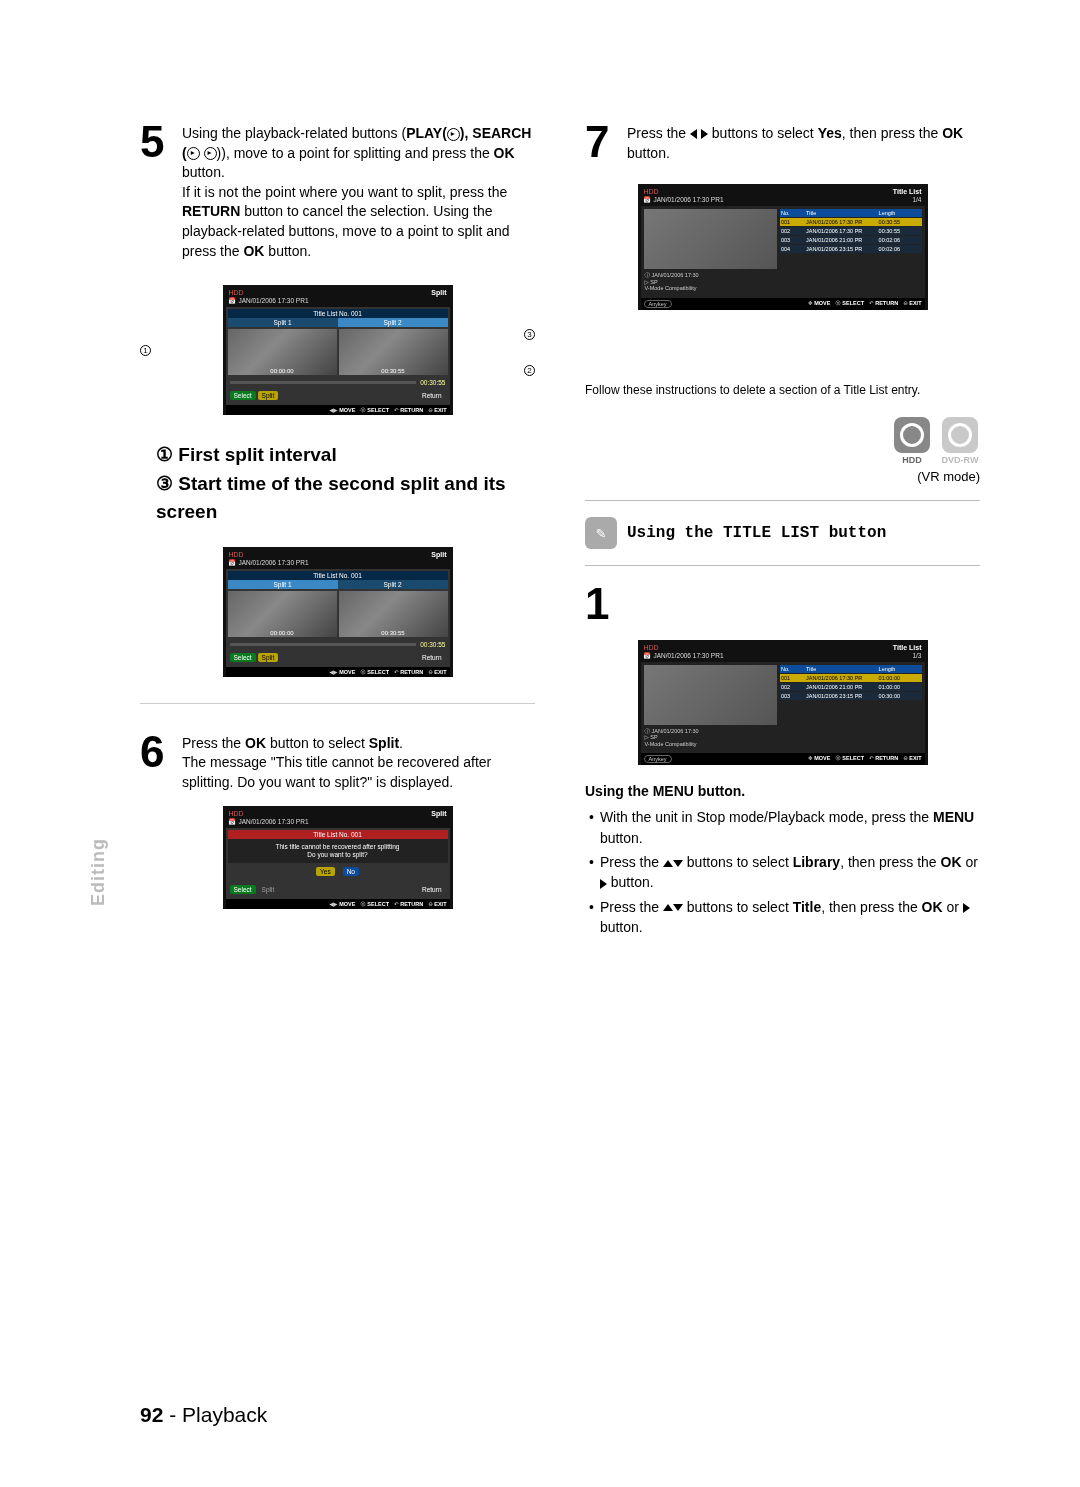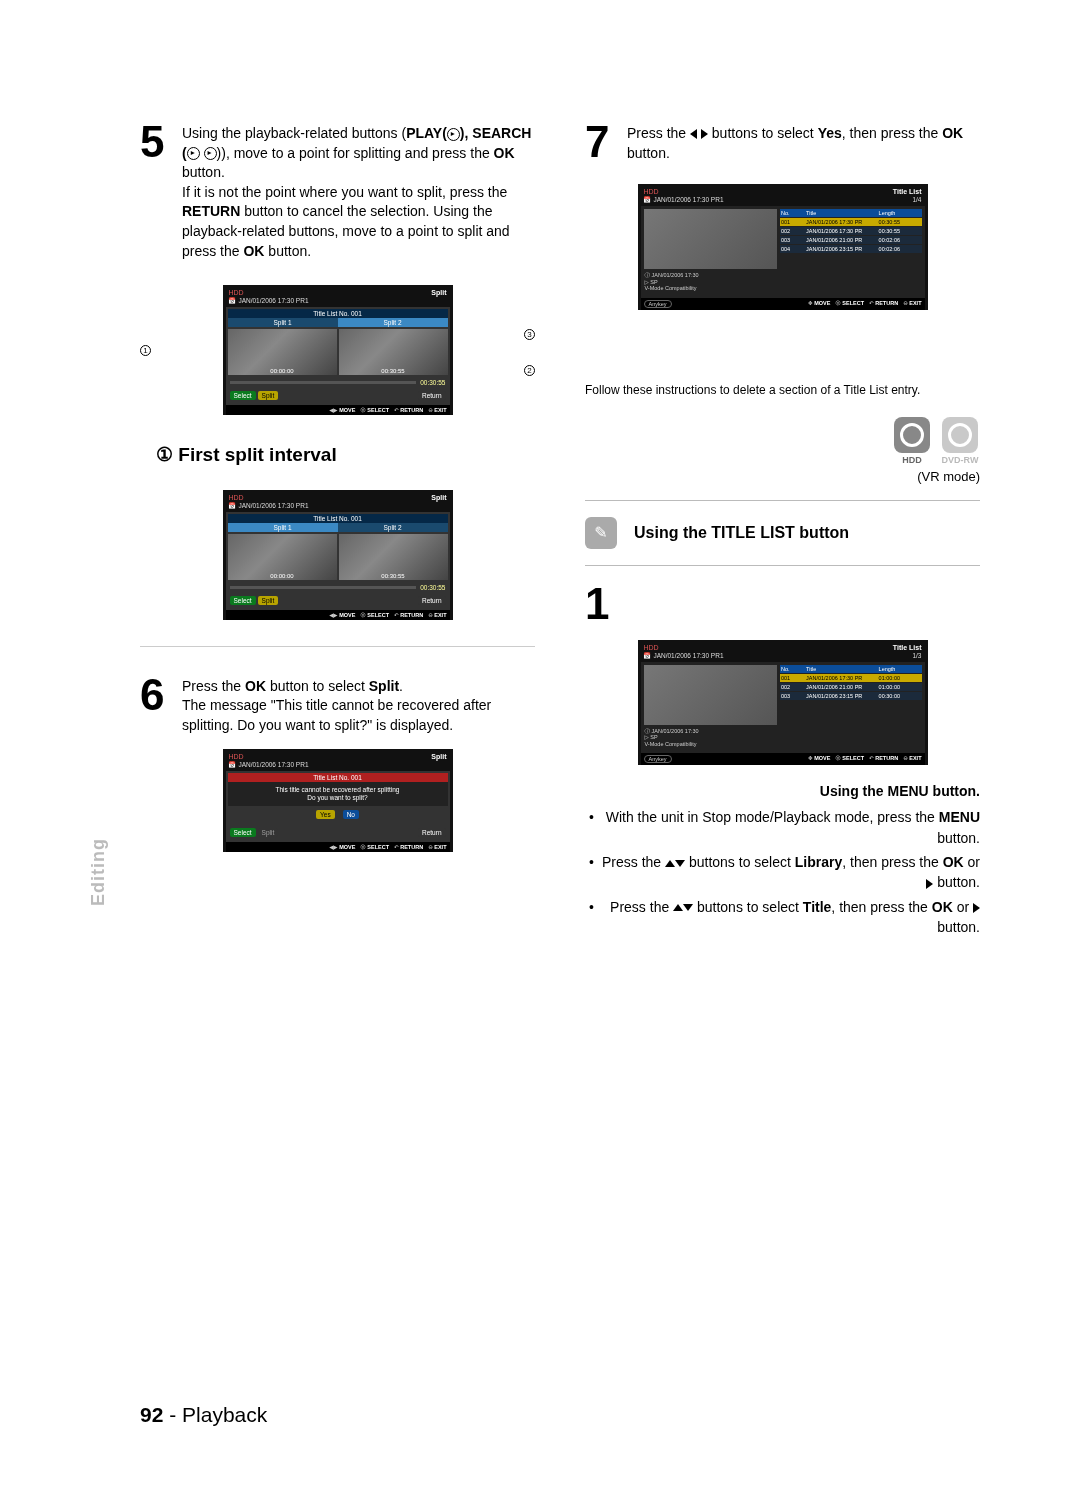--- a/index.html
+++ b/index.html
@@ -25,21 +25,21 @@
   .intro { font-size: 12px; line-height: 1.4; margin-top: 8px; }
 
   .badges-row { display:flex; justify-content: flex-end; gap:8px; margin-top:18px; align-items: flex-start; }
   .badge { width: 40px; text-align: center; }
   .badge .ico { width: 36px; height: 36px; border-radius: 8px; background: #888; margin: 0 auto; position: relative; }
   .badge .ico::after { content: ""; position: absolute; inset: 6px; border-radius: 50%; border: 3px solid #fff; }
   .badge .lbl { font-size: 9px; font-weight: bold; margin-top: 2px; color:#666; }
   .vrmode { text-align: right; font-size: 13px; margin-top: 4px; }
   .sep-line { border-top: 1px solid #bbb; margin: 16px 0; }
 
-  .sub-head-row { display: flex; align-items: center; gap: 17px; margin: 12px 0 4px 0; }
+  .sub-head-row { display: flex; align-items: center; gap: 10px; margin: 12px 0 4px 0; font-family: Liberation Mono, monospace; }
   .sub-ico { width: 32px; height: 32px; border-radius: 6px; background: #aaa; position:relative; flex-shrink:0; }
   .sub-ico::after { content:"✎"; color:#fff; position:absolute; inset:0; display:flex; align-items:center; justify-content:center; font-size:16px; }
   .sub-head { font-size: 16px; font-weight: bold; }
 
   .bullets { font-size: 14px; line-height: 1.45; margin: 8px 0 0 4px; }
   .bullets .item { display:flex; gap:6px; margin-bottom:4px; }
   .bullets .dot { flex-shrink:0; }
 
   
   .shot { width: 230px; margin: 14px auto 14px auto; background: #111; color: #fff; font-size: 7px; border-radius: 0; padding: 3px 3px 0 3px; position: relative; }
@@ -158,20 +158,21 @@
               <span>⦿ <strong>SELECT</strong></span>
               <span>↶ <strong>RETURN</strong></span>
               <span>⊖ <strong>EXIT</strong></span>
             </div>
         </div>
         <div><span class="circ">3</span><br><br><span class="circ">2</span></div>
       </div>
 
       <div class="ol-list">
         <div>① <span>First split interval</span></div>
+        <div>③ <span>Start time of the second split and its screen</span></div>
       </div>
 
       <div class="shot" style="margin-left:auto;margin-right:auto;">
         <div class="shot-header">
             <span style="color:#d55">HDD</span>
             <span class="r">Split</span>
           </div>
         <div class="shot-sub">
             <span>📅 <span>JAN/01/2006 17:30 PR1</span></span>
           </div>
@@ -388,21 +389,21 @@
         </div>
         <div class="helpbar">
             <span style="margin-right:auto;border:1px solid #666;border-radius:7px;padding:0 4px;">Anykey</span>
             <span>✥ <strong>MOVE</strong></span>
             <span>⦿ <strong>SELECT</strong></span>
             <span>↶ <strong>RETURN</strong></span>
             <span>⊖ <strong>EXIT</strong></span>
           </div>
       </div>
 
-      <div style="font-size:14px;margin-top:18px;text-align:right;">
+      <div style="font-size:14px;margin-top:18px;">
         <b>Using the MENU button.</b>
         <div class="bullets">
           <div class="item">
               <span class="dot">•</span>
               <div><span>With the unit in Stop mode/Playback mode, press the </span><b>MENU</b><span> button.</span></div>
             </div>
           <div class="item">
               <span class="dot">•</span>
               <div><span>Press the </span><span class="tri u"></span><span class="tri d"></span><span> buttons to select </span><b>Library</b><span>, then press the </span><b>OK</b><span> or </span><span class="tri r"></span><span> button.</span></div>
             </div>

